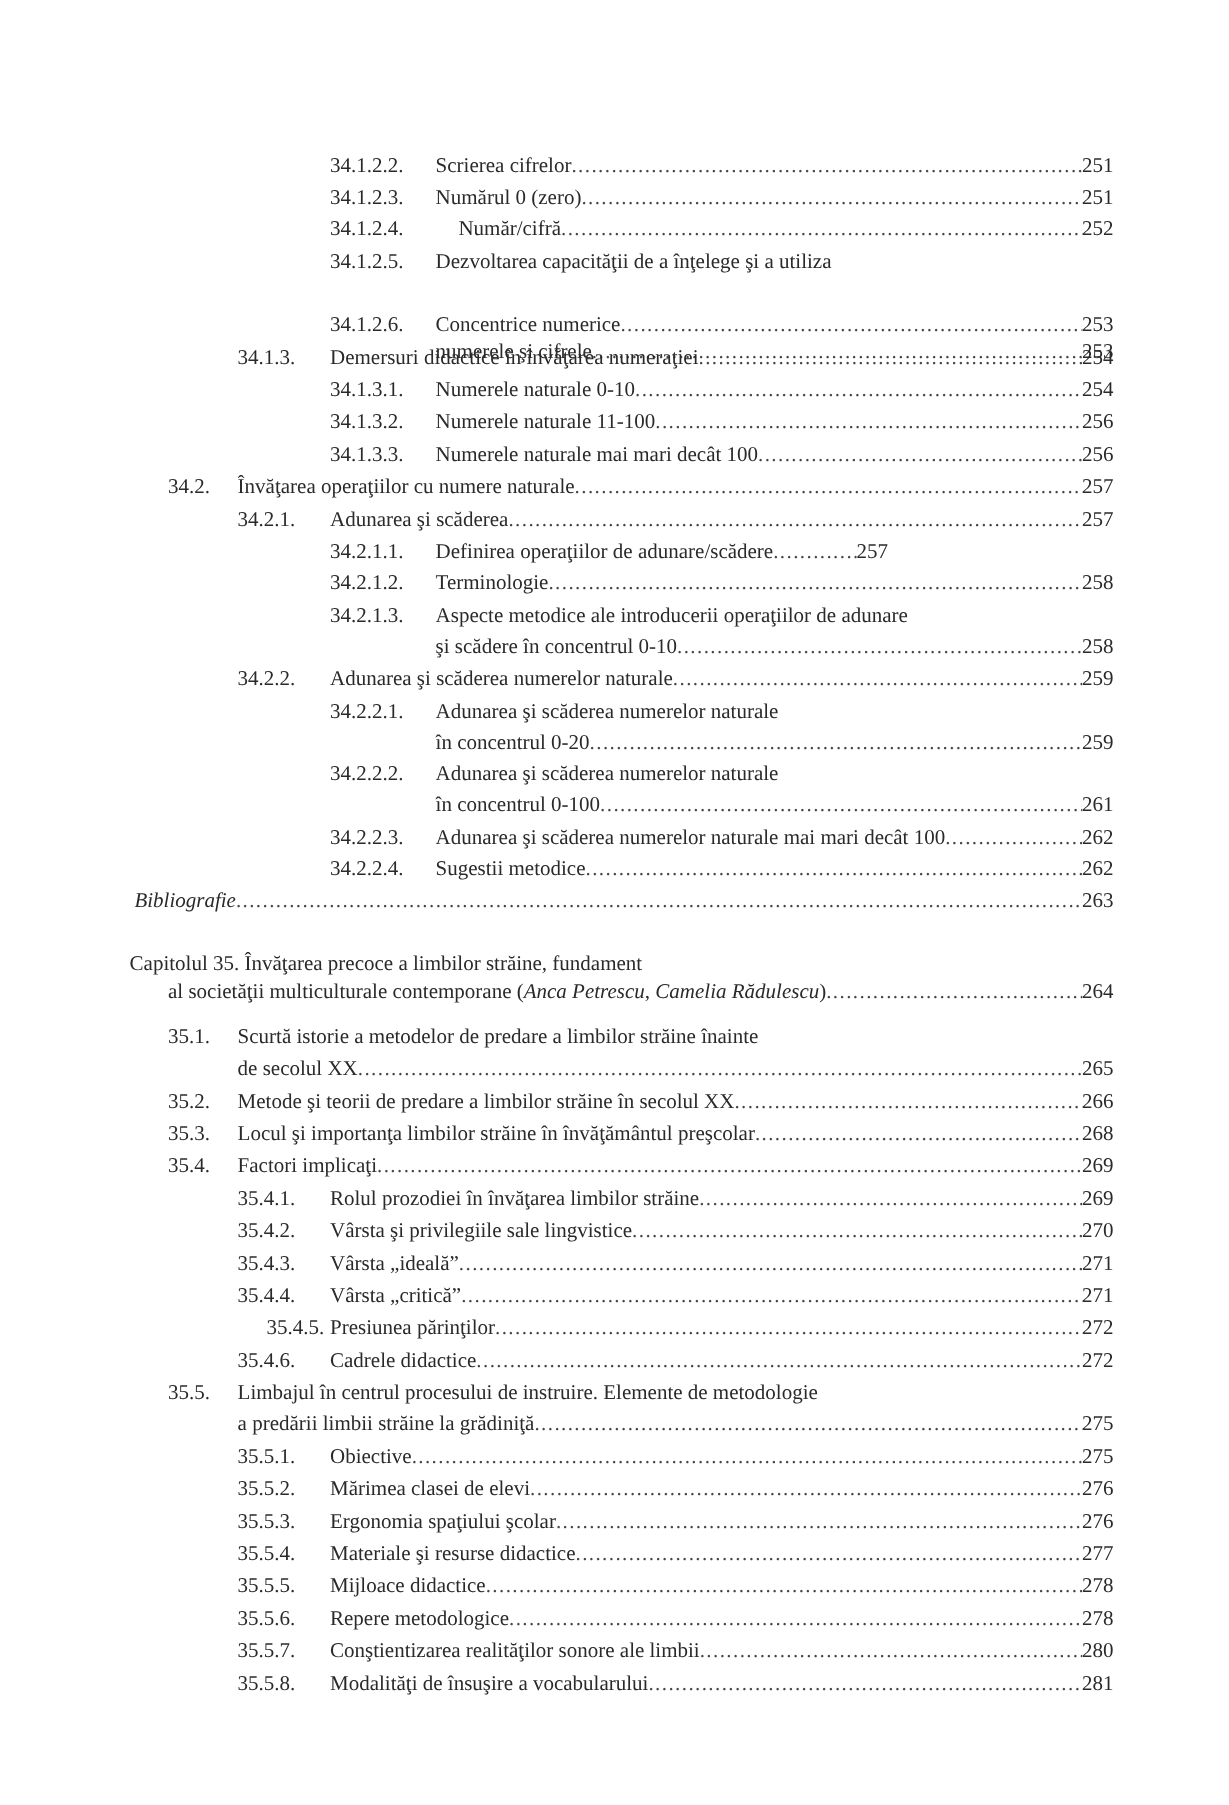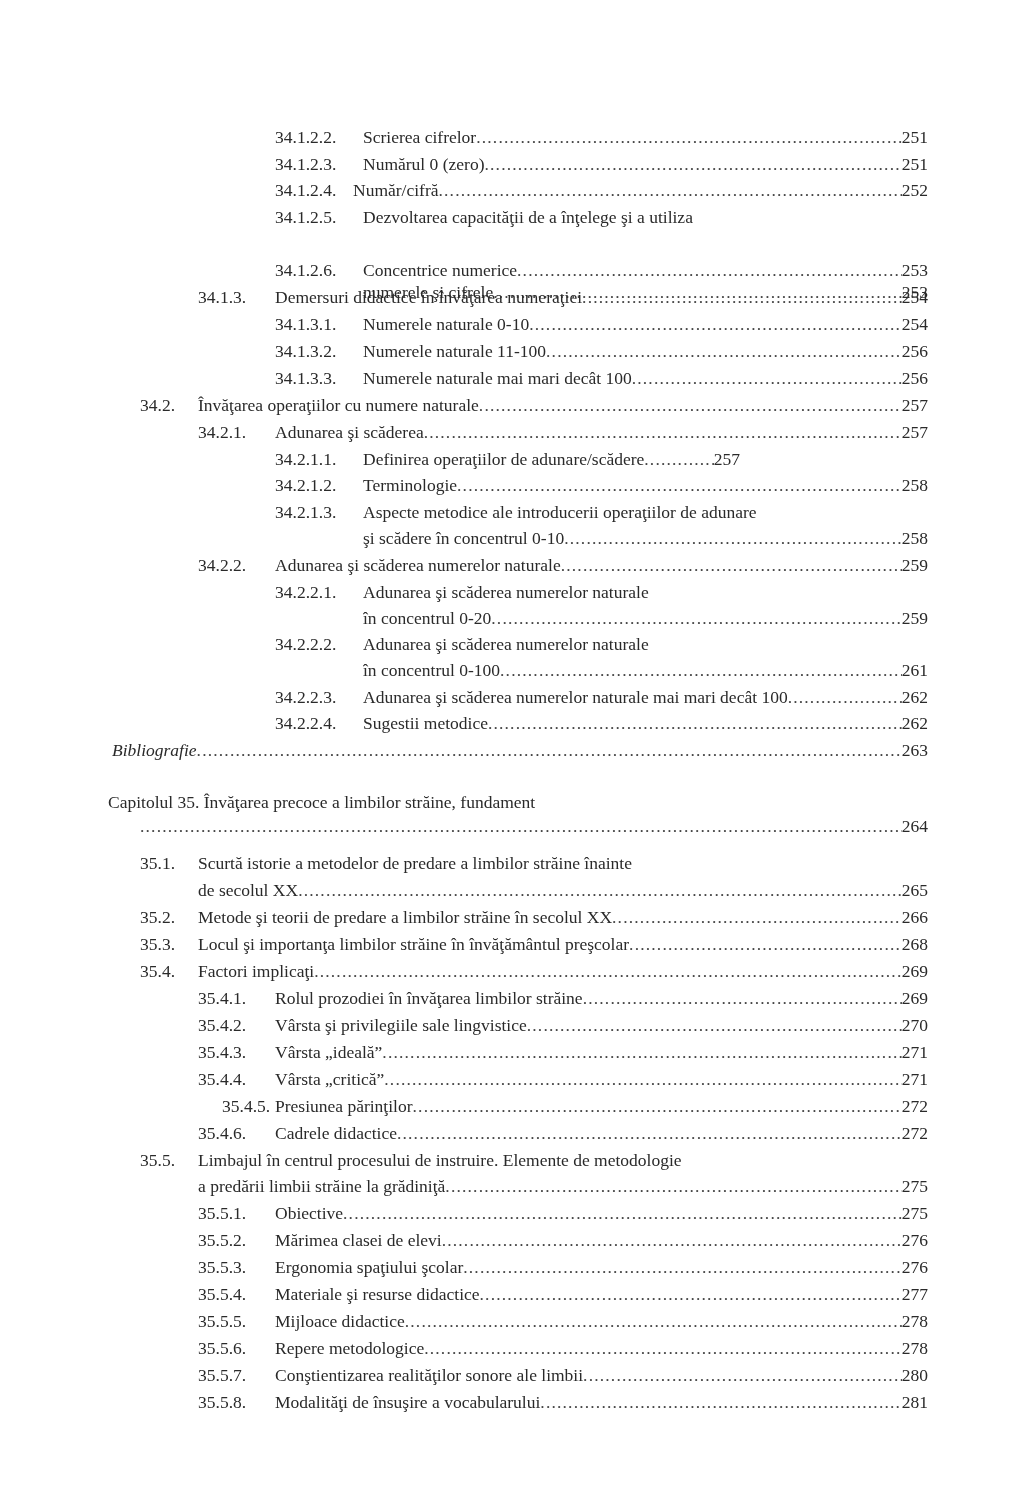--- a/index.html
+++ b/index.html
@@ -30,21 +30,21 @@
     <div class="line" style="top: 151px; left: 0px; width: 1024px;">
       <span class="num" style="left: 275px;">34.1.2.3.</span>
       <span class="txt" style="left: 363px;">
         <span class="t">Numărul 0 (zero)</span>
         <span class="dots"></span>
         <span class="pg">251</span>
       </span>
     </div>
     <div class="line" style="top: 177px; left: 0px; width: 1024px;">
       <span class="num" style="left: 275px;">34.1.2.4.</span>
-      <span class="txt" style="left: 353px; text-align: center;">
+      <span class="txt" style="left: 382px; text-align: center;">
         <span class="t">Număr/cifră</span>
         <span class="dots"></span>
         <span class="pg">252</span>
       </span>
     </div>
     <div class="line nodots" style="top: 204px; left: 0px; width: 1024px;">
       <span class="num" style="left: 275px;">34.1.2.5.</span>
       <span class="txt" style="left: 363px;">
         <span class="t">Dezvoltarea capacităţii de a înţelege şi a utiliza</span>
       </span>
@@ -360,16 +360,17 @@
         <span class="pg">281</span>
       </span>
     </div>
   </div>
 
 <div class="line nodots" style="top:789px;left:108px;">
   <span class="num" style="left:0">Capitolul 35. Învăţarea precoce a limbilor străine, fundament</span>
 </div>
 <div class="line" style="top:813px;left:140px;width:788px;">
   <span class="txt" style="left:0;right:0;">
+    <span class="t"><span>al societăţii multiculturale contemporane (</span><span class="it">Anca Petrescu</span><span>, </span><span class="it">Camelia Rădulescu</span><span>)</span></span>
     <span class="dots"></span>
     <span class="pg">264</span>
   </span>
 </div>
 
 </body></html>

